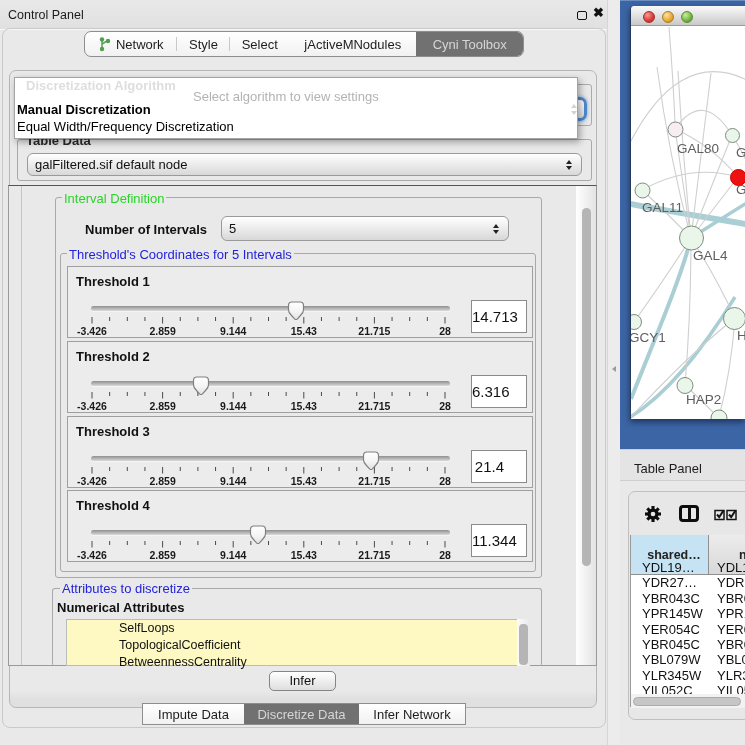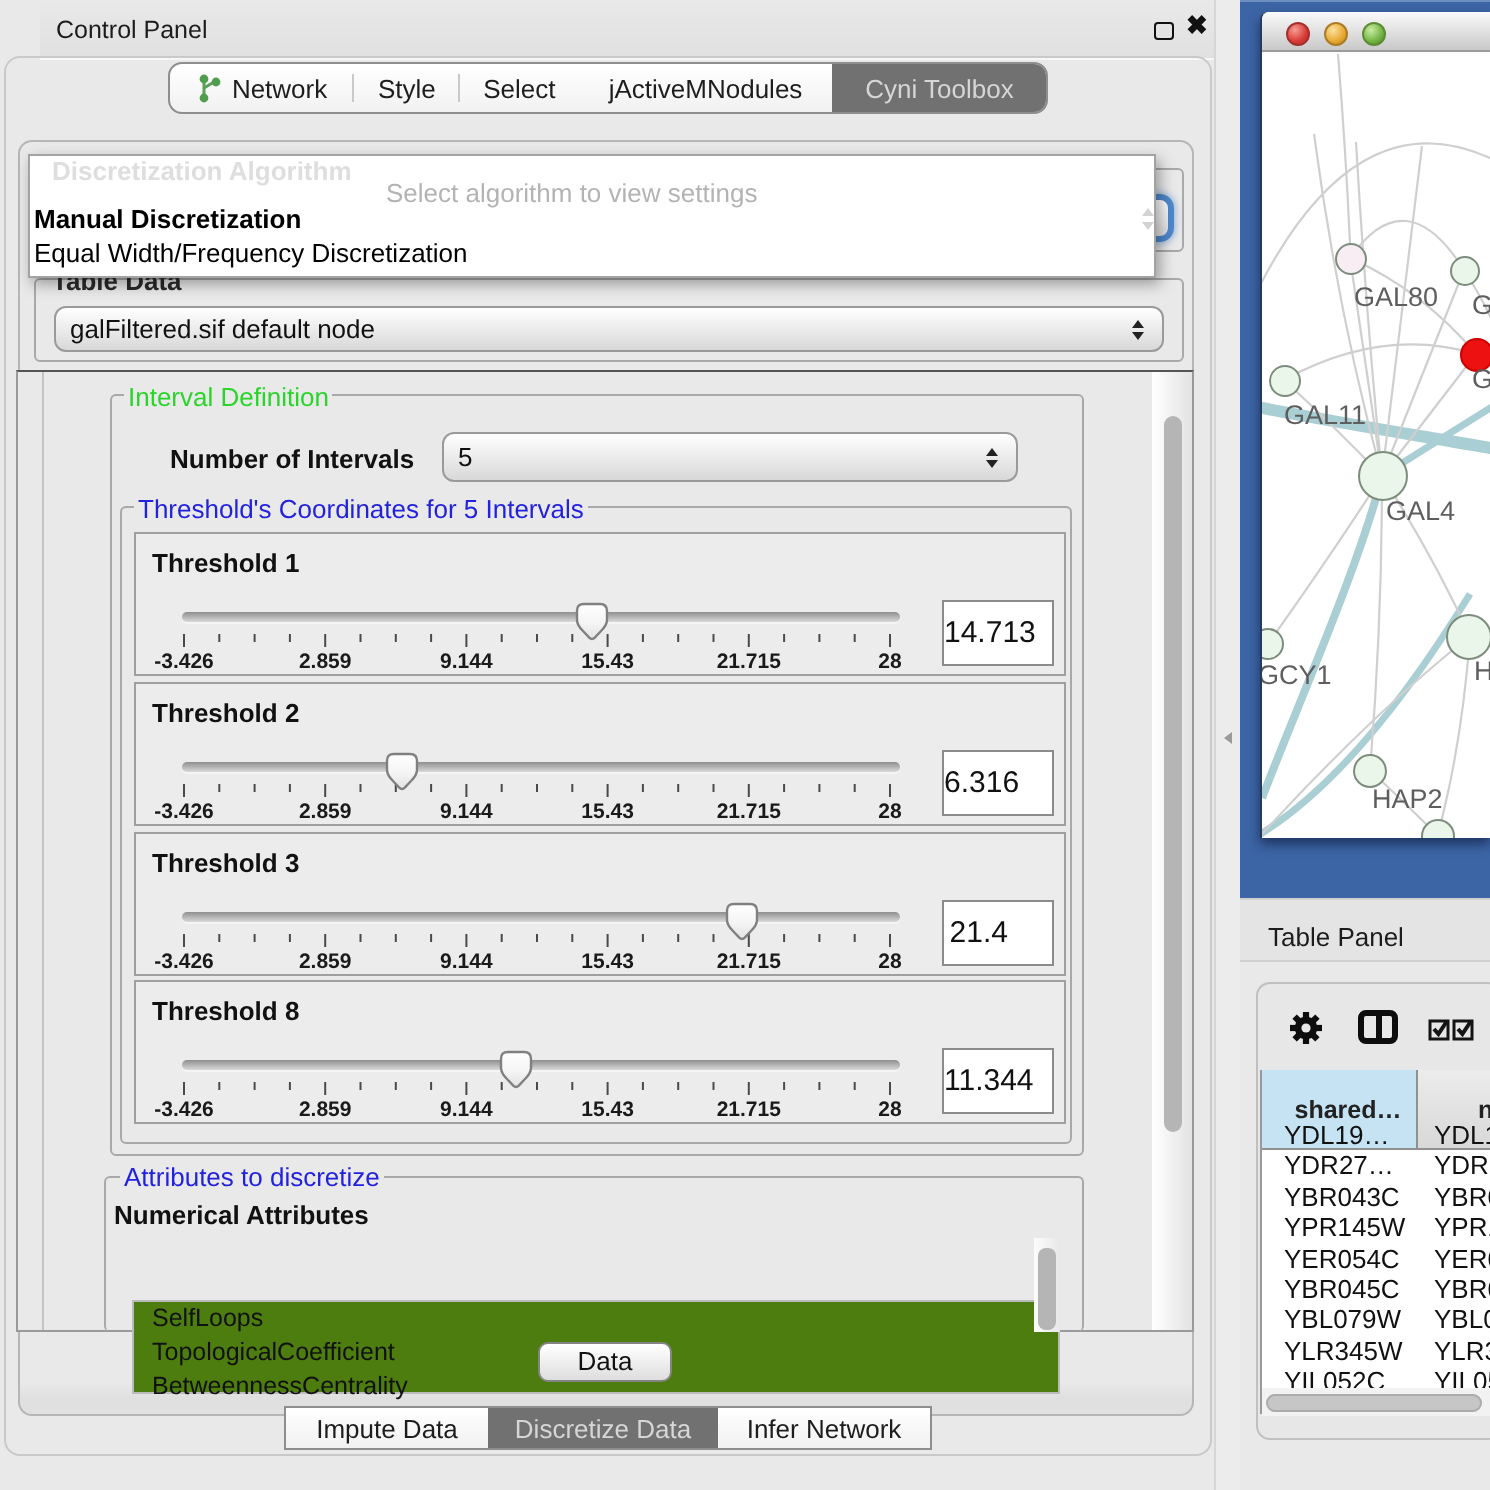--- a/index.html
+++ b/index.html
@@ -3,21 +3,21 @@
 <meta charset="utf-8">
 <style>
   * { margin:0; padding:0; box-sizing:border-box; }
   html,body { width:745px; height:745px; overflow:hidden; }
   body { font-family:"Liberation Sans", sans-serif; background:#e9e9e9; position:relative; }
   .abs { position:absolute; }
 
   
   #titlebar { left:0; top:0; width:607px; height:30px;
     background:linear-gradient(#e9e9e9,#e0e0e0);
-    border-bottom:1px solid #f7f7f7;margin-left:20px; }
+    border-bottom:1px solid #f7f7f7; }
   #titlebar .t { position:absolute; left:8px; top:8px; font-size:12.5px; color:#1c1c1c; }
   #floatbtn { position:absolute; left:577px; top:11px; width:10px; height:9px;
     border:1.8px solid #111; border-radius:2px; }
   #closebtn { position:absolute; left:592px; top:5px; width:13px; height:16px;
     font-size:13px; font-weight:bold; color:#111; text-align:center; }
 
   
   #divider { left:607px; top:0; width:13px; height:745px; background:#ececec;
     border-left:1px solid #d6d6d6; }
 
@@ -90,22 +90,22 @@
     width:50px; text-align:center; margin-left:-25px; }
   .thumbS { position:absolute; top:34px; margin-left:-9px; }
   .valbox { position:absolute; left:403px; top:33px; width:56px; height:33px;
     border:1px solid #8b8b8b; background:#fff;
     font-size:15px; color:#111; text-align:right; line-height:31px; padding-right:22px; }
 
   
   #atgroup { left:52px; top:588px; width:490px; height:78px; border-bottom:none; }
   #attitle { left:60px; top:581px; color:#2222dd; }
   #numattr { left:57px; top:600px; font-size:13px; font-weight:bold; color:#111; }
-  #attrlist { left:66px; top:650px; width:464px; height:47px; background:#4d7c0f;
-    border:1px solid #bbb; font-size:12.5px; color:#111; }
+  #attrlist { left:66px; top:619px; width:464px; height:47px; background:#fef9c3;
+    border:1px solid #bbb; font-size:12.5px; color:#111;padding-left:43px; }
   #attrlist .it { padding:1px 0 2px 9px; }
   #alscroll { left:517px; top:619px; width:13px; height:47px;
     background:linear-gradient(90deg,#fcfcfc,#e8e8e8); }
   #alscroll .thumb { position:absolute; left:2px; top:5px; width:9px; height:41px;
     background:#b5b5b5; border-radius:4px; }
 
   
   #apply { left:269px; top:671px; width:67px; height:20px;
     border:1px solid #848484; border-radius:5px;
     background:linear-gradient(#ffffff,#dedede);
@@ -352,21 +352,21 @@
       <stop offset="0" stop-color="#ffffff"></stop>
           <stop offset="0.55" stop-color="#f4f4f4"></stop>
           <stop offset="1" stop-color="#e2e2e2"></stop>
     </linearGradient>
       </defs>
     <path d="M 5,1 L 13,1 Q 16.5,1 16.5,4.5 L 16.5,9 Q 16.5,11.5 13.5,14.5 L 10.4,17.8 Q 9,19.2 7.6,17.8 L 4.5,14.5 Q 1.5,11.5 1.5,9 L 1.5,4.5 Q 1.5,1 5,1 Z" fill="url(#tg3)" stroke="#808080" stroke-width="1.2"></path>
   </svg>
   <div class="valbox">21.4</div>
 </div>
 <div class="thpanel" style="top:490px;">
-  <div class="name">Threshold 8</div>
+  <div class="name">Threshold 4</div>
   <div class="track"></div>
   <svg style="position:absolute; left:0; top:50px;" width="410" height="8" viewBox="0 0 410 8">
       <g stroke="#4a4a4a" stroke-width="1">
         <line x1="24.00" y1="0" x2="24.00" y2="6.5"></line>
         <line x1="41.65" y1="0" x2="41.65" y2="4"></line>
         <line x1="59.30" y1="0" x2="59.30" y2="4"></line>
         <line x1="76.95" y1="0" x2="76.95" y2="4"></line>
         <line x1="94.60" y1="0" x2="94.60" y2="6.5"></line>
         <line x1="112.25" y1="0" x2="112.25" y2="4"></line>
         <line x1="129.90" y1="0" x2="129.90" y2="4"></line>
@@ -410,21 +410,21 @@
 <div class="abs" id="numattr">Numerical Attributes</div>
 <div class="abs" id="attrlist">
   <div class="it">SelfLoops</div>
   <div class="it">TopologicalCoefficient</div>
   <div class="it">BetweennessCentrality</div>
 </div>
 <div class="abs" id="alscroll">
     <div class="thumb"></div>
   </div>
 
-<div class="abs" id="apply">Data</div>
+<div class="abs" id="apply">Infer</div>
 
 <div class="abs" id="bottabs">
   <div class="tab" style="width:101px;">Impute Data</div>
   <div class="tab dark" style="width:115px;">Discretize Data</div>
   <div class="tab" style="width:106px;">Infer Network</div>
 </div>
 
 <div class="abs" id="popup">
   <div class="ghost">Discretization Algorithm</div>
   <div class="sel">Select algorithm to view settings</div>

